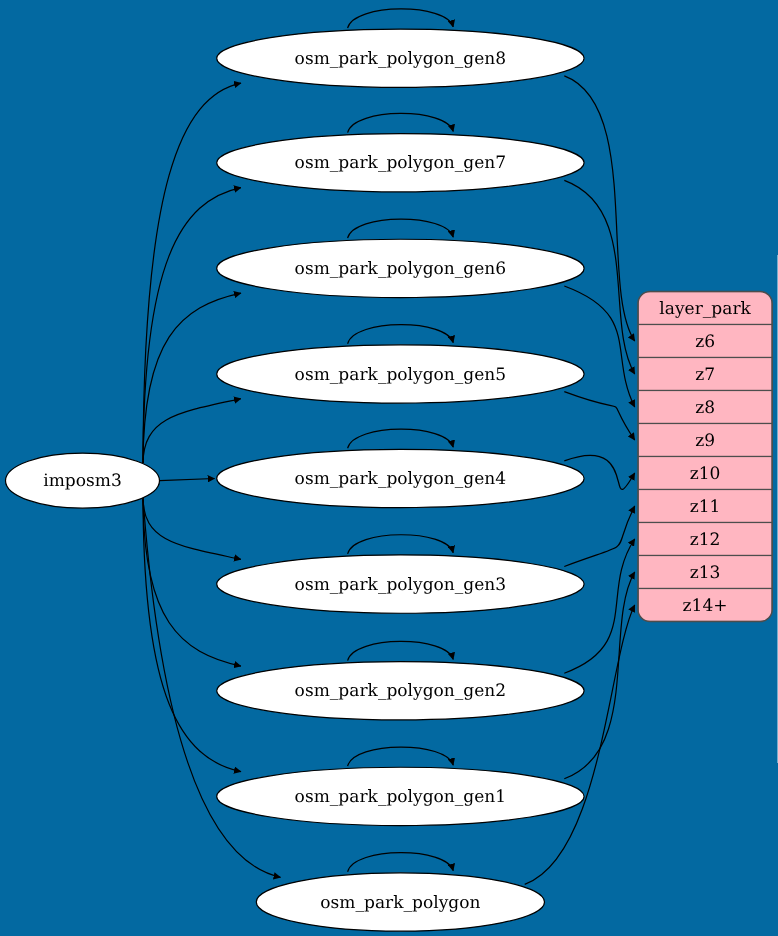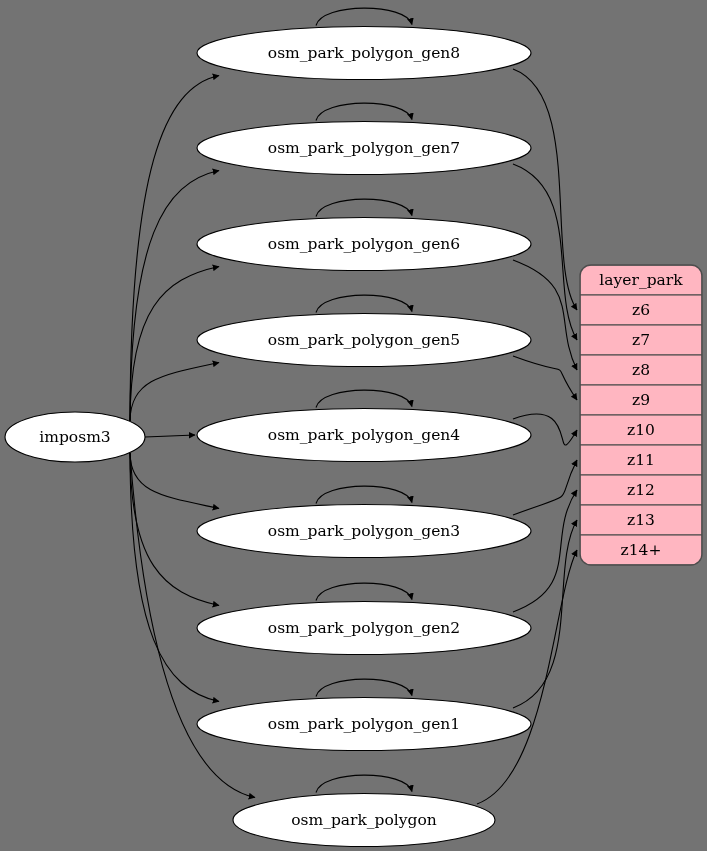--- a/index.html
+++ b/index.html
@@ -1,18 +1,18 @@
 <!DOCTYPE html>
 <html><head>
 <meta charset="utf-8">
 <style>
   html,body{margin:0;padding:0;background:#ffffff;}
   body{width:707px;height:851px;overflow:hidden;
        font-family:"DejaVu Serif","Liberation Serif",serif;}
-  #stage{position:relative;width:707px;height:851px;background:#737373;}
+  #stage{position:relative;width:707px;height:851px;background:#0369a1;}
   svg{position:absolute;left:0;top:0;width:707px;height:851px;}
   .nodelabel{font-family:"DejaVu Serif","Liberation Serif",serif;font-size:15.5px;fill:#000;
              text-anchor:middle;dominant-baseline:middle;}
   .rowlabel{font-family:"DejaVu Serif","Liberation Serif",serif;font-size:15.5px;fill:#000;
             text-anchor:middle;dominant-baseline:middle;}
   .ell{fill:#ffffff;stroke:#000000;stroke-width:1.1;}
   .edge{fill:none;stroke:#000000;stroke-width:1.1;}
   .rowrect{stroke:#4d4d4d;stroke-width:1.1;}
   .boxouter{fill:none;stroke:#4d4d4d;stroke-width:1.4;}
 </style>

